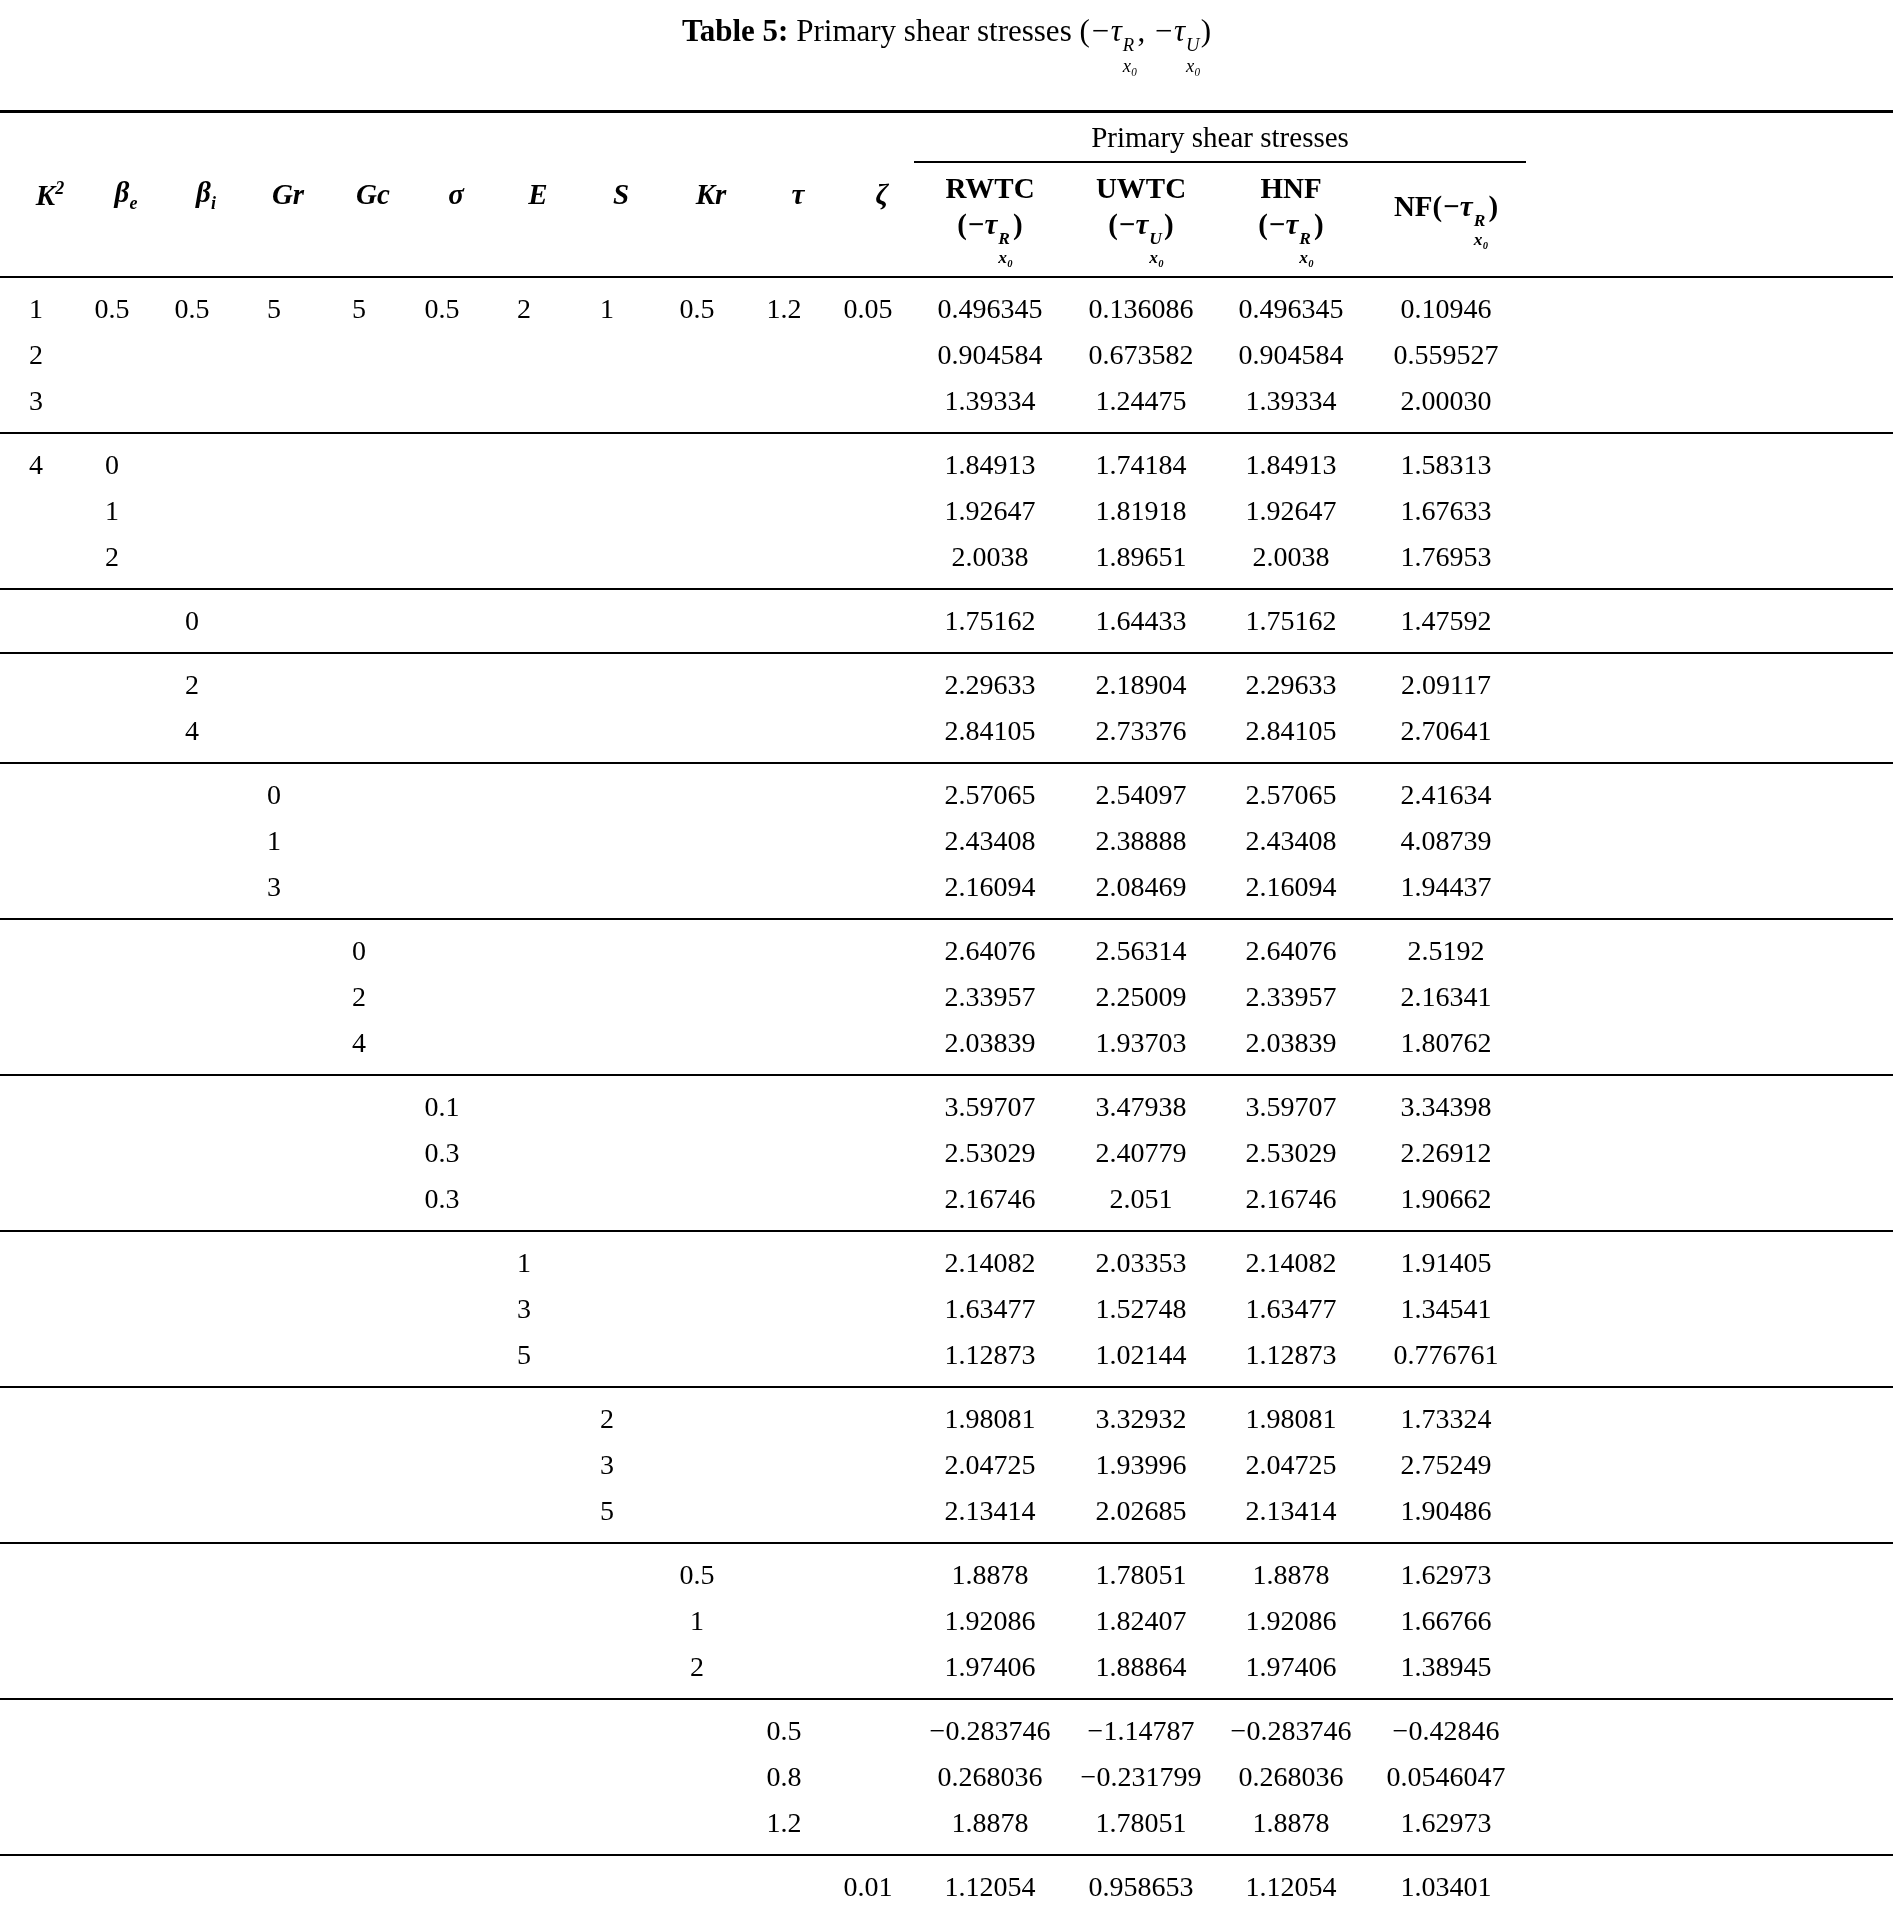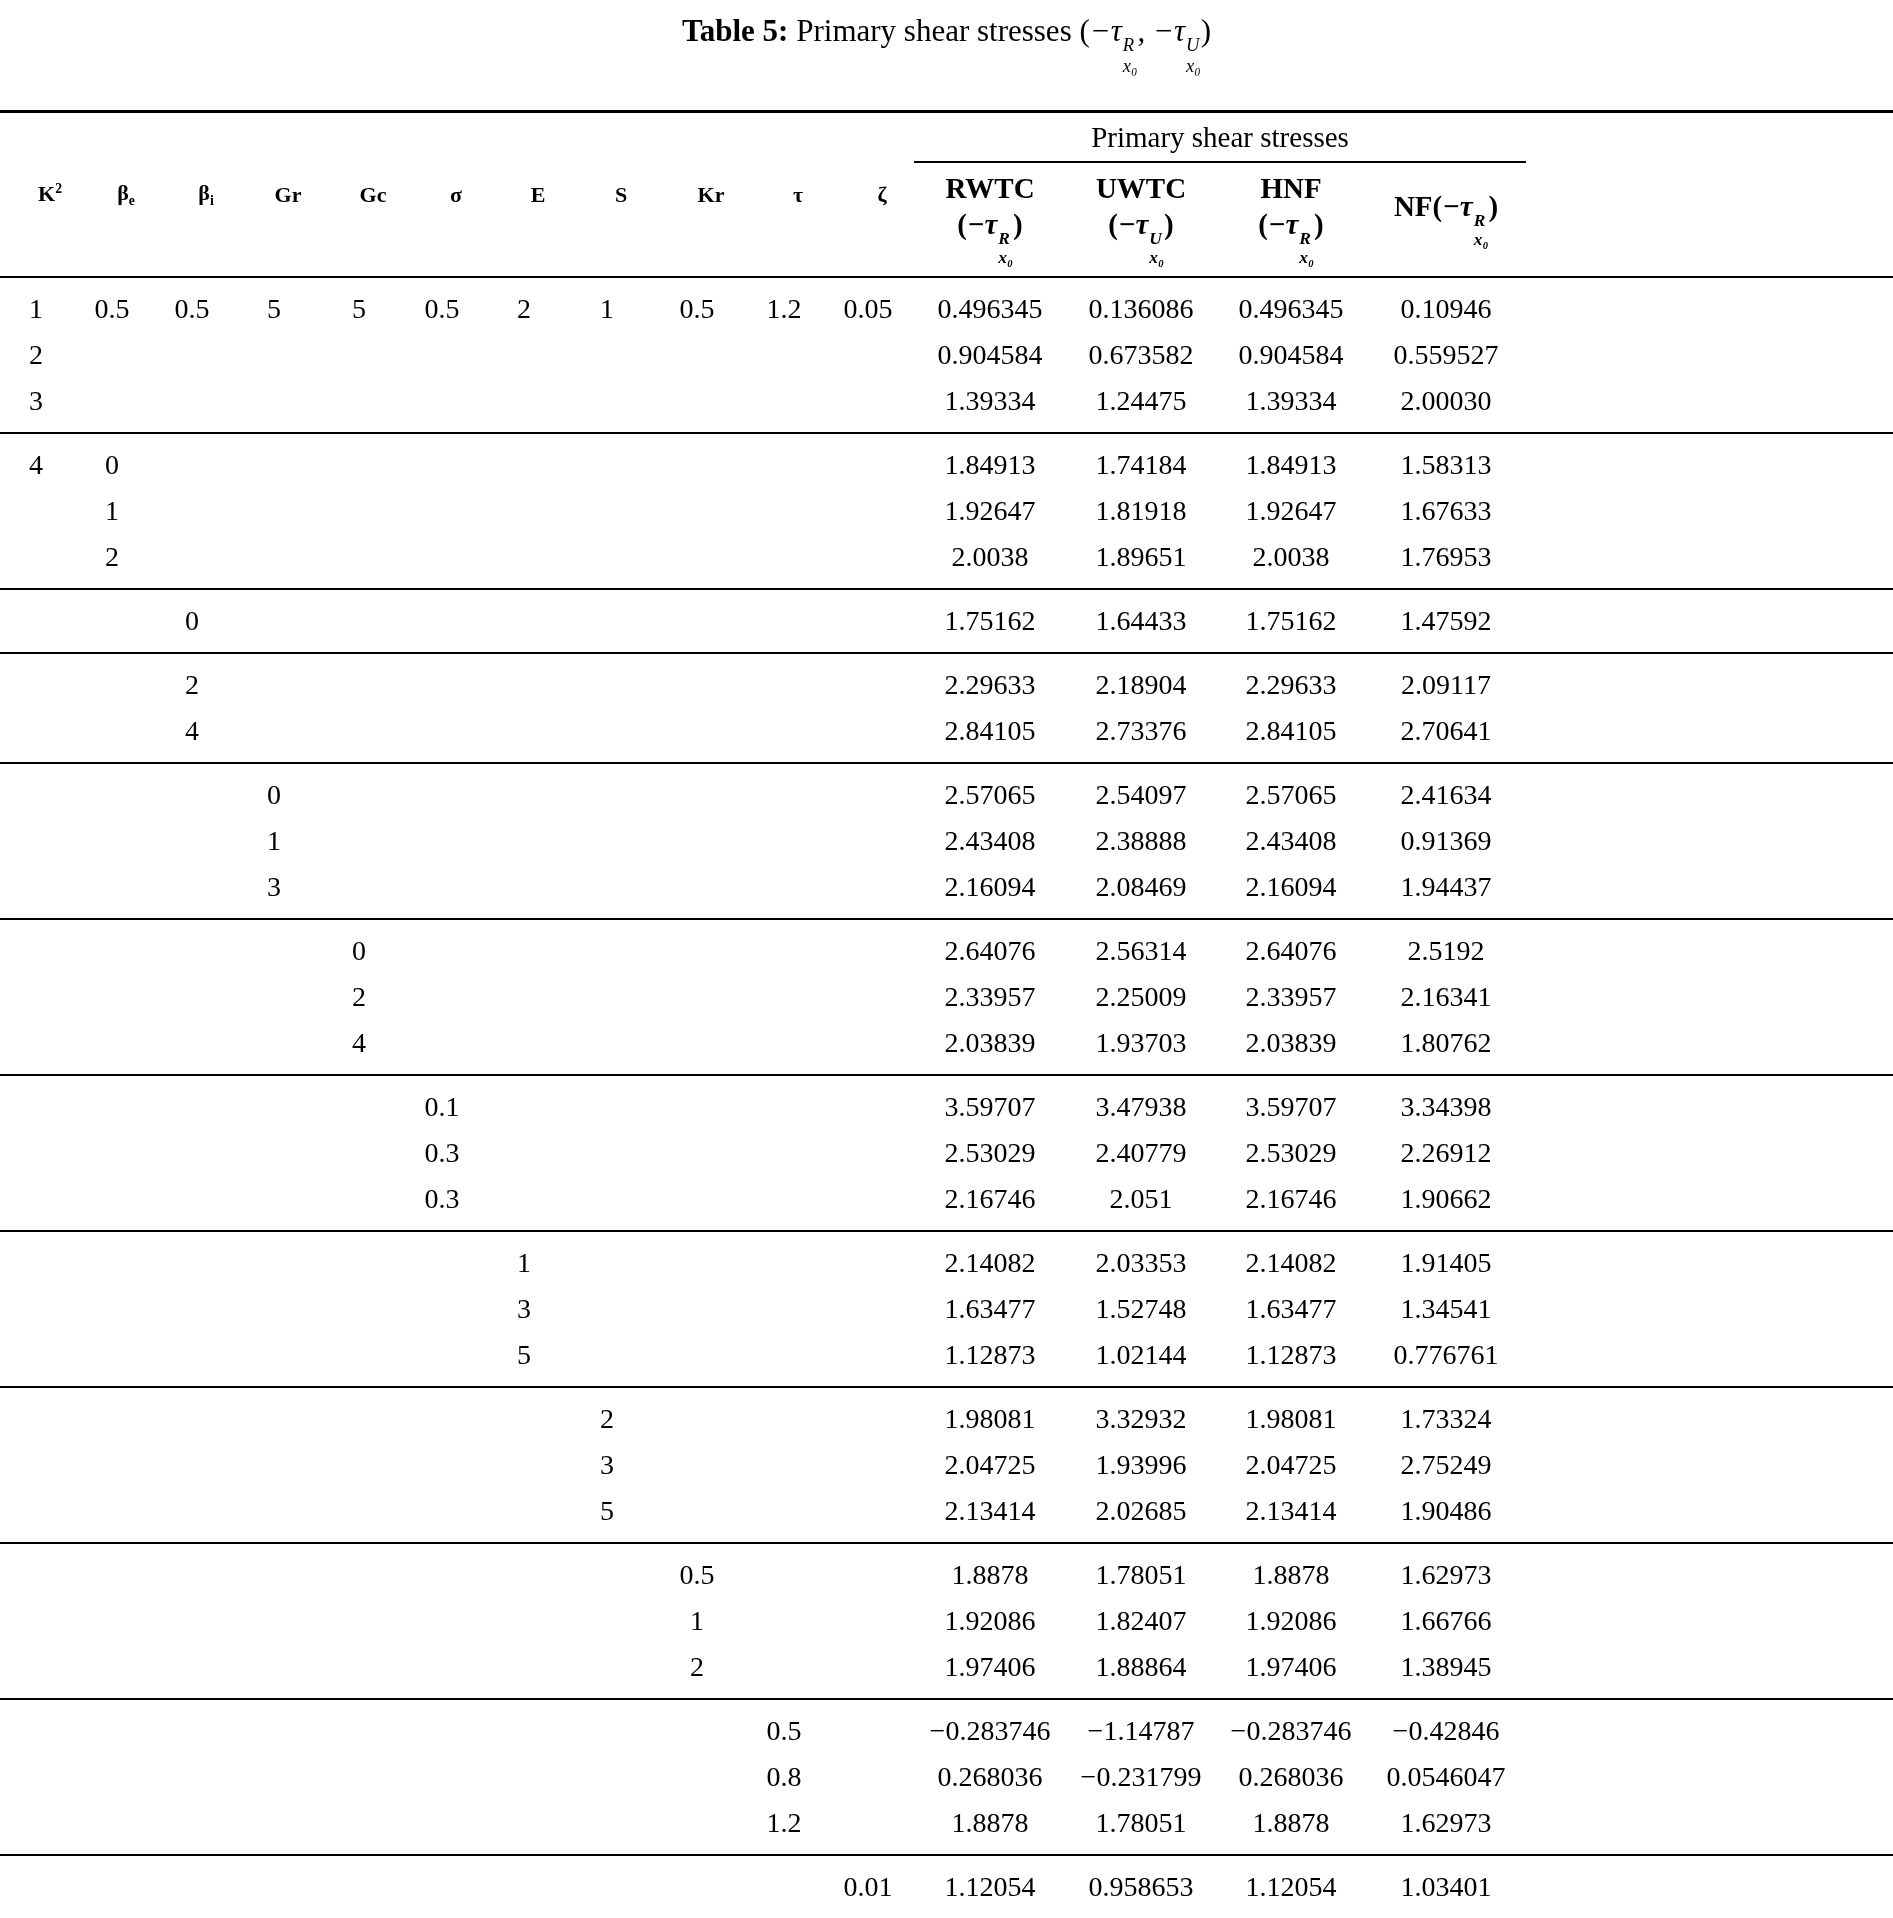--- a/index.html
+++ b/index.html
@@ -34,21 +34,22 @@
   th, td {
     text-align: center;
     vertical-align: middle;
     padding: 0;
     font-size: 28px;
     overflow: visible;
     white-space: nowrap;
   }
   th.param-head {
     font-weight: bold;
-    font-size: 22px;
+    font-style: italic;
+    font-size: 29px;
     vertical-align: middle;
     padding-left: 28px;
   }
   th.group-head {
     font-weight: normal;
     font-size: 29px;
     padding: 8px 0 7px 0;
     border-bottom: 2px solid #000;
   }
   th.spacer-head { border-bottom: none; }
@@ -359,21 +360,21 @@
           <td class="p"></td>
           <td class="p"></td>
           <td class="p"></td>
           <td class="p"></td>
           <td class="p"></td>
           <td class="p"></td>
           <td class="p"></td>
           <td class="v">2.43408</td>
           <td class="v">2.38888</td>
           <td class="v">2.43408</td>
-          <td class="v">0.91369</td>
+          <td class="v">4.08739</td>
           <td class="spacer"></td>
         </tr>
         <tr>
           <td class="p"></td>
           <td class="p"></td>
           <td class="p"></td>
           <td class="p">3</td>
           <td class="p"></td>
           <td class="p"></td>
           <td class="p"></td>

